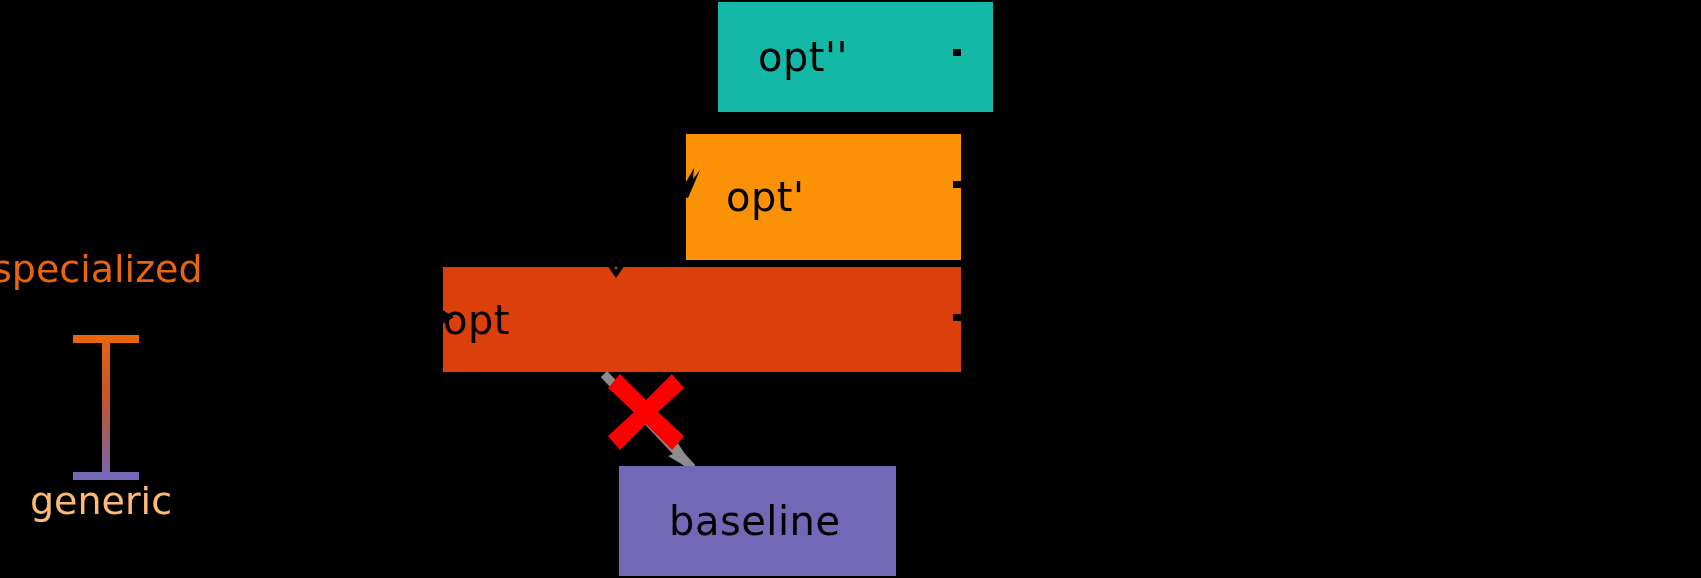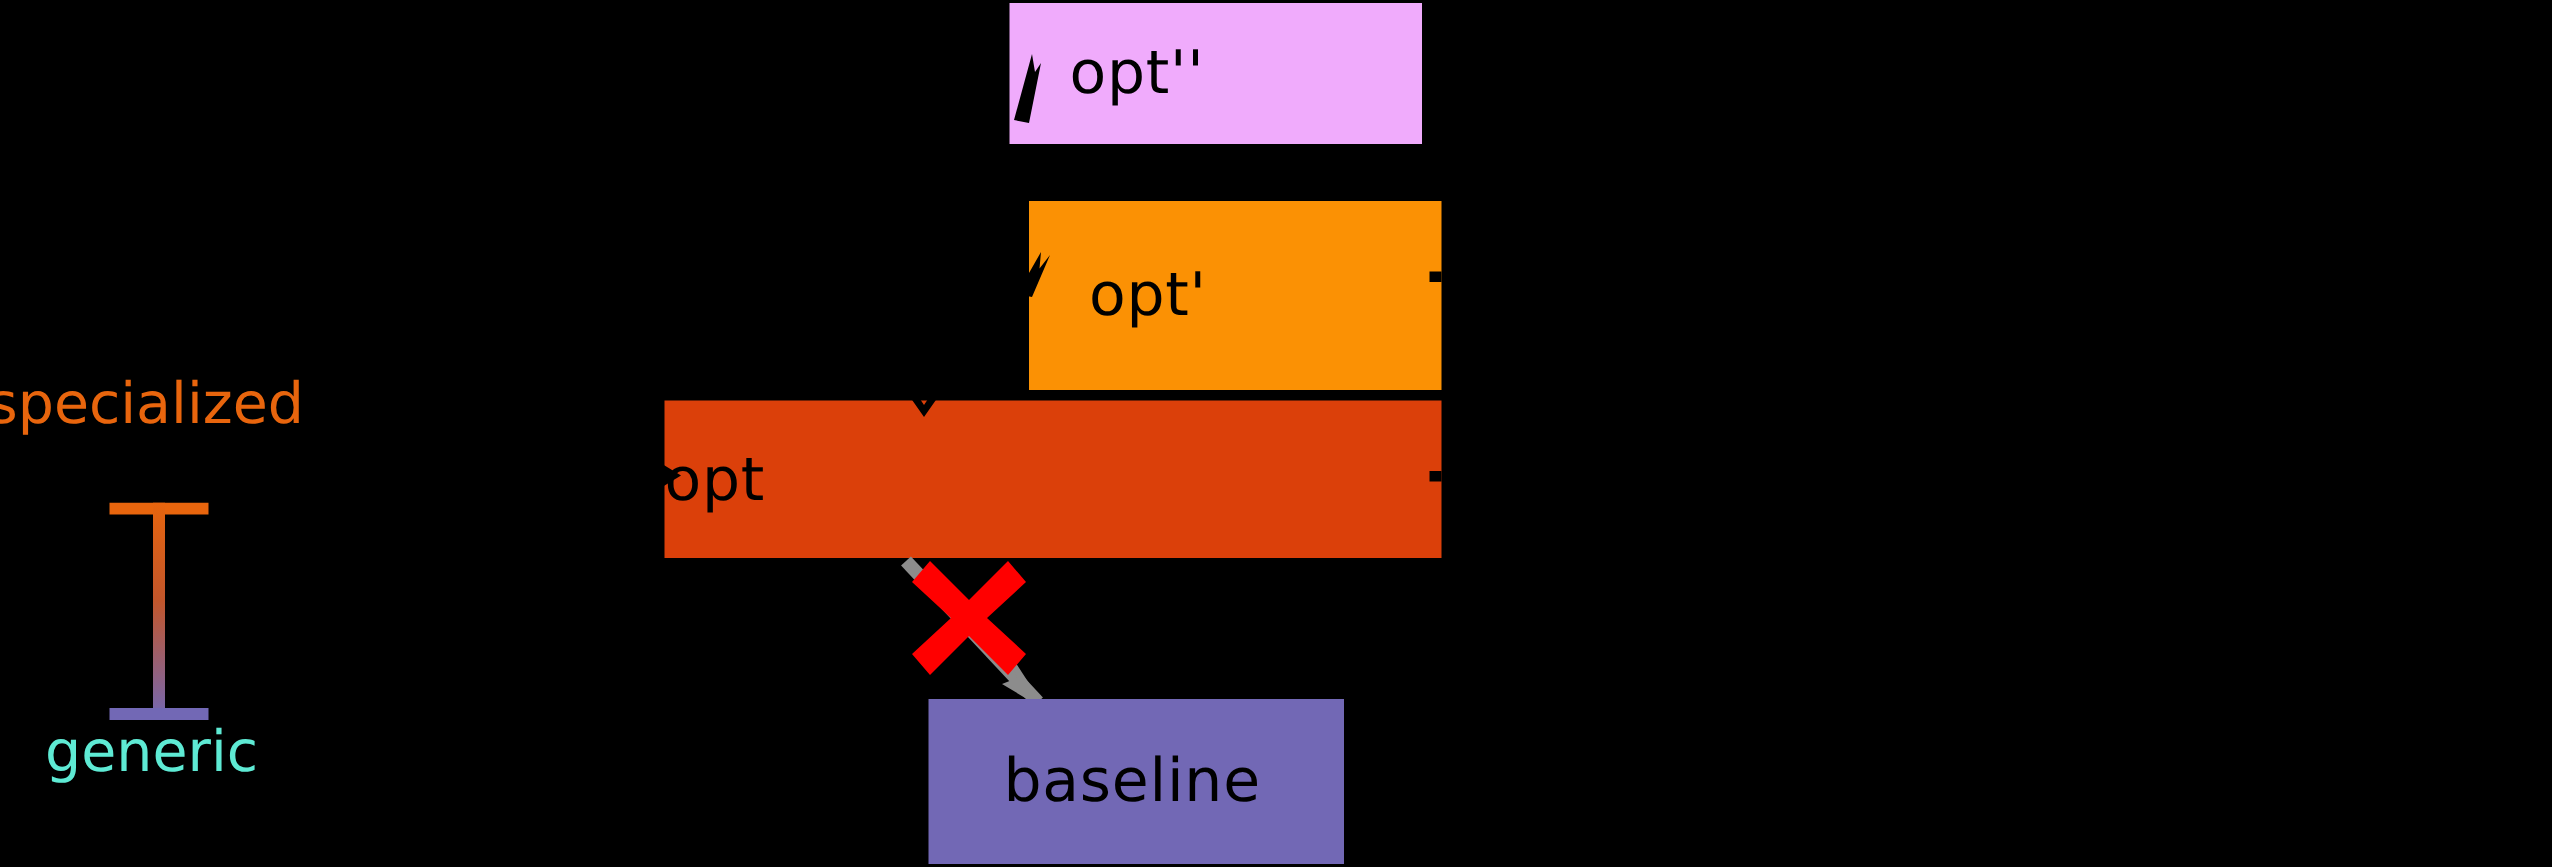--- a/index.html
+++ b/index.html
@@ -30,25 +30,25 @@
     letter-spacing: 0.5px;
     white-space: nowrap;
   }
   .tier-label {
     font-size: 40px;
     line-height: 1;
     color: #000000;
   }
 
   #box-opt2 {
-    left: 673px;
+    left: 718px;
     top: 2px;
     width: 275px;
-    height: 94px;
-    background: #f0abfc;
+    height: 110px;
+    background: #14b8a6;
   }
   #box-opt2 .tier-label { margin-left: 40px; }
 
   #box-opt1 {
     left: 686px;
     top: 134px;
     width: 275px;
     height: 126px;
     background: #FB9104;
   }
@@ -121,21 +121,21 @@
     color: #E8650D;
     font-family: "DejaVu Sans", sans-serif;
     white-space: nowrap;
     line-height: 1;
   }
   #legend-bottom-label {
     position: absolute;
     left: 30px;
     top: 232px;
     font-size: 38px;
-    color: #5eead4;
+    color: #fdba74;
     font-family: "DejaVu Sans", sans-serif;
     white-space: nowrap;
     line-height: 1;
   }
   #legend-axis {
     position: absolute;
     left: 60px;
     top: 85px;
     width: 100px;
     height: 145px;

